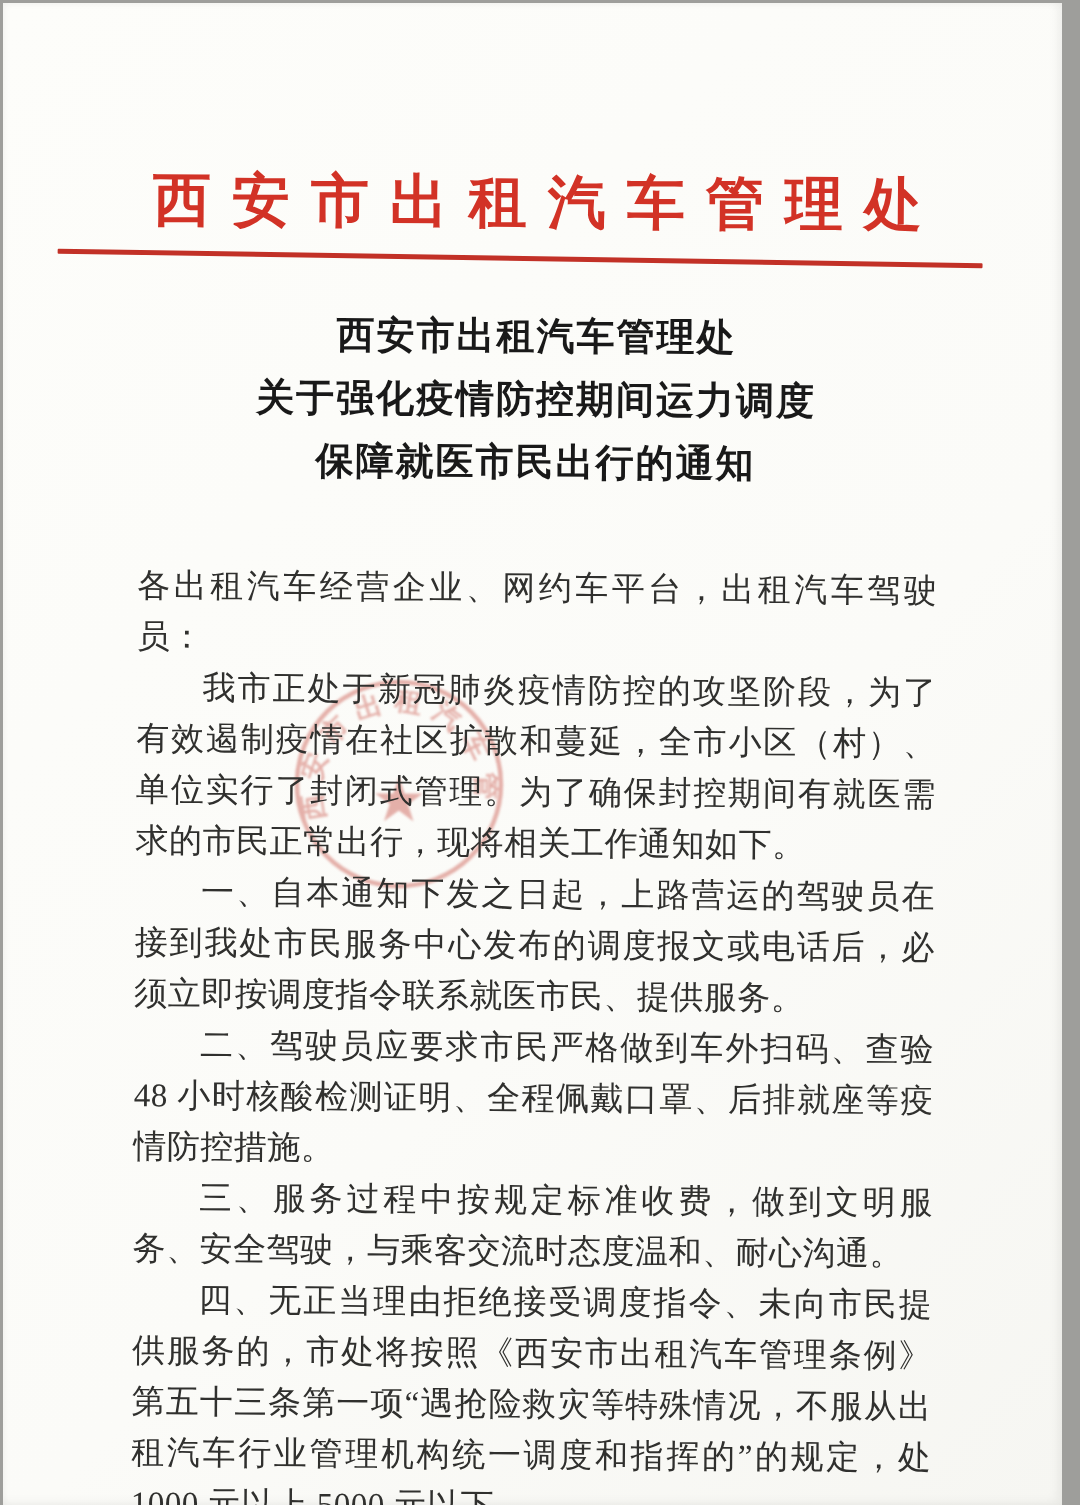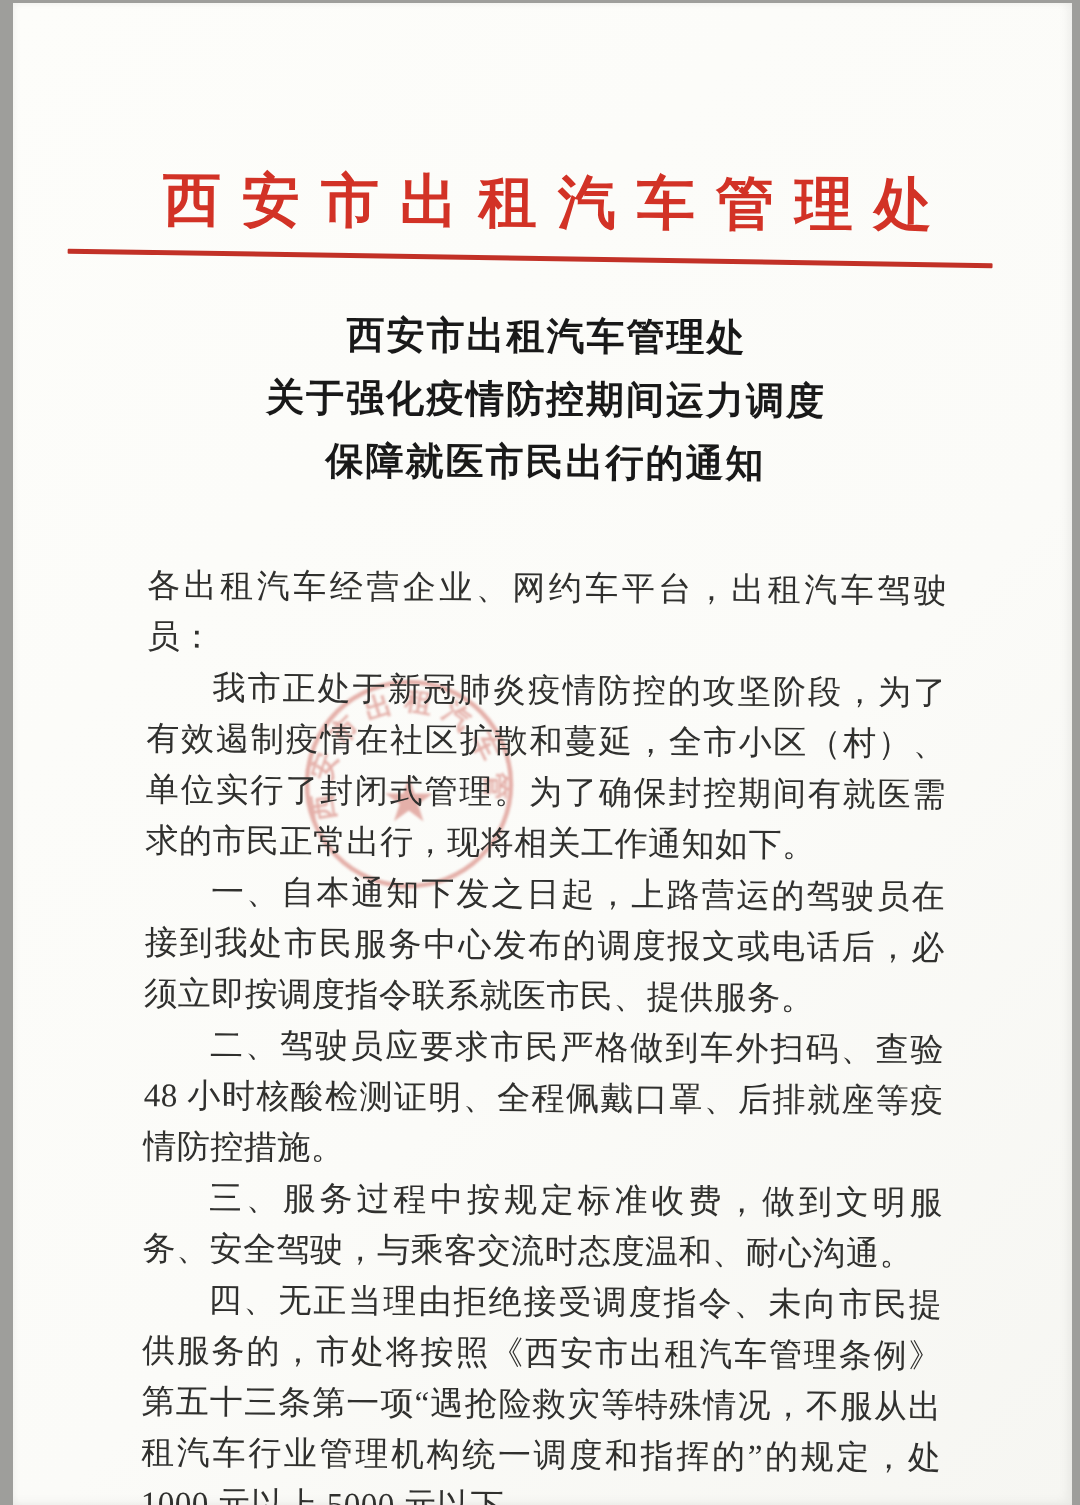--- a/index.html
+++ b/index.html
@@ -4,21 +4,21 @@
 <style>
   * { margin: 0; padding: 0; box-sizing: border-box; }
   html, body { width: 1080px; height: 1505px; overflow: hidden; }
   body {
     background: #9e9e9b;
     font-family: "Liberation Serif", serif;
     position: relative;
   }
   .sheet {
     position: absolute;
-    left: 13px; top: 3px;
+    left: 3px; top: 3px;
     width: 1059px; height: 1502px;
     background: linear-gradient(135deg, #fdfdfa 0%, #fbfbf8 60%, #f6f6f2 100%);
     box-shadow: inset -5px -3px 10px rgba(0,0,0,0.05), inset 3px 2px 6px rgba(0,0,0,0.03);
     overflow: hidden;
   }
   .content {
     position: relative;
     width: 100%; height: 100%;
     transform: rotate(0.4deg);
     transform-origin: 530px 750px;

